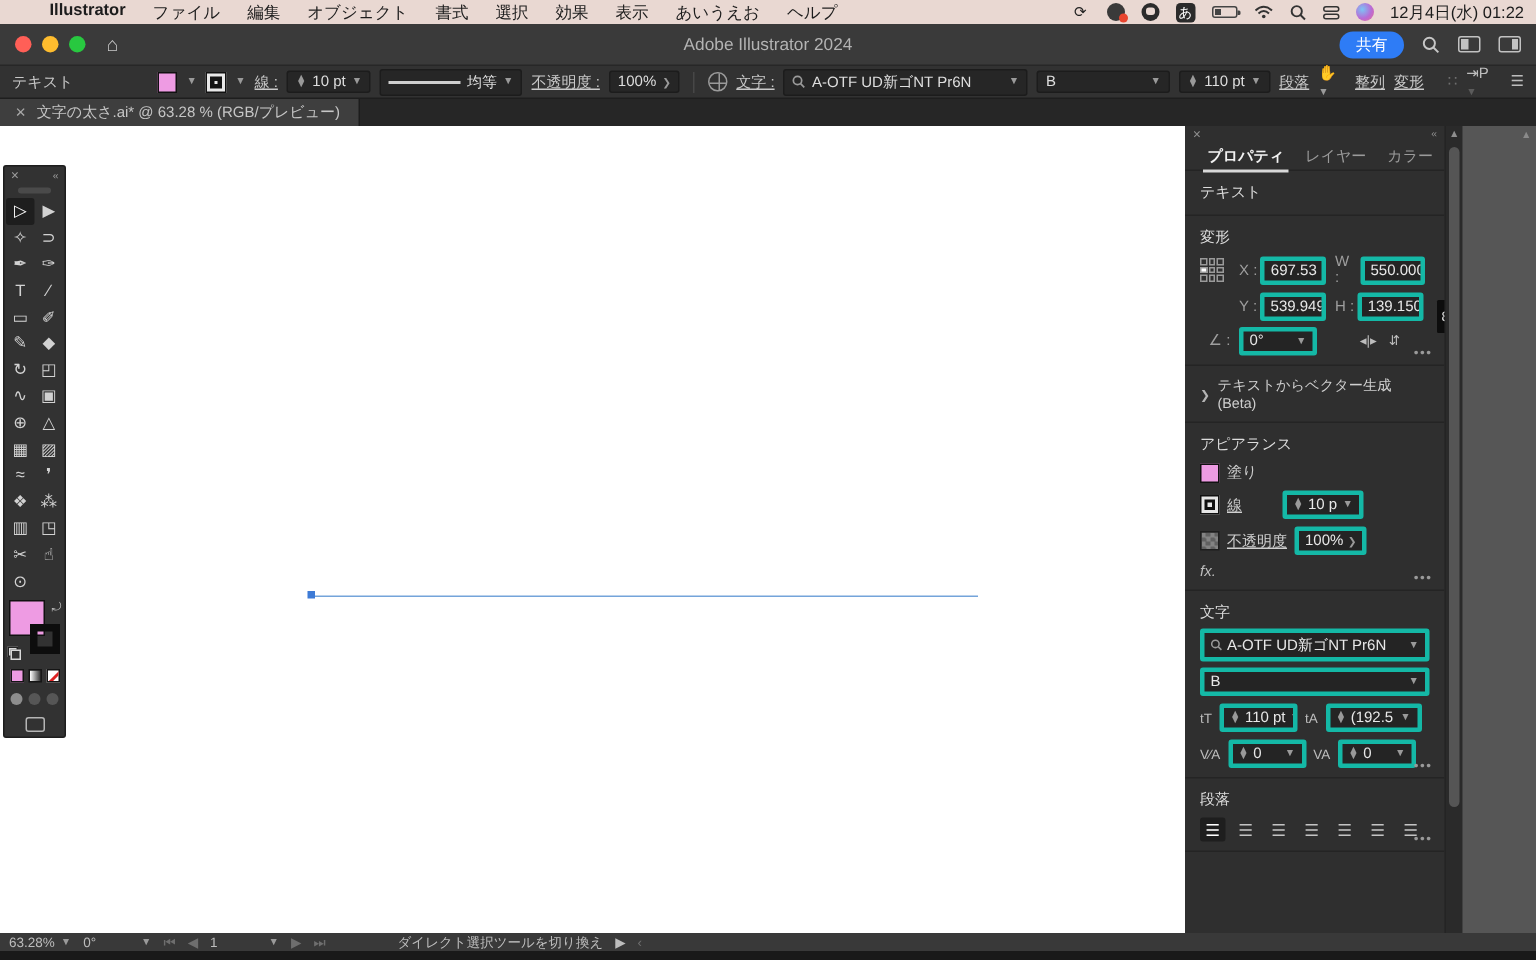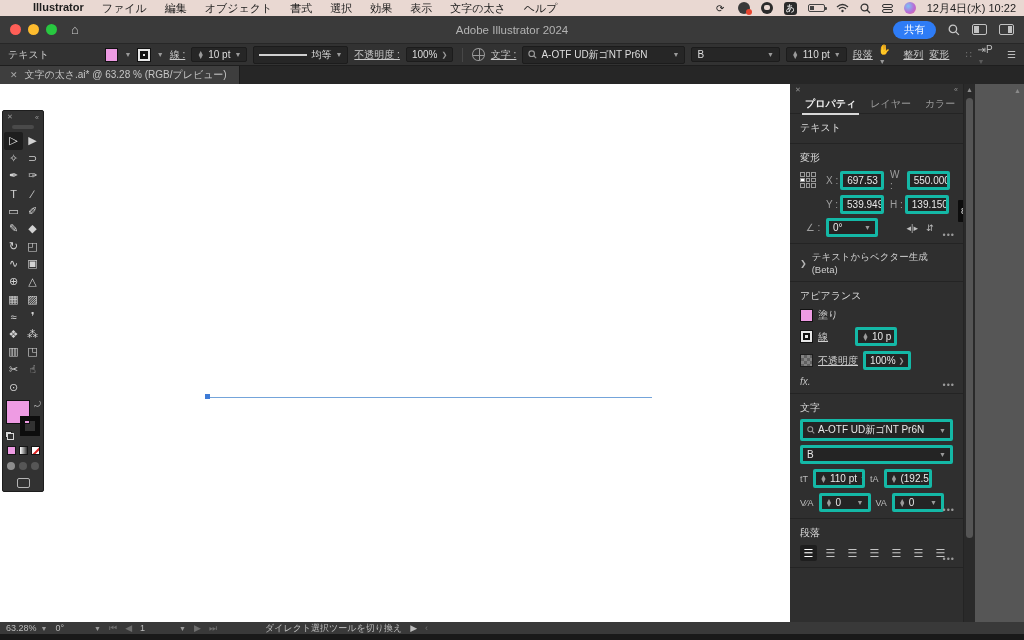--- a/index.html
+++ b/index.html
@@ -162,21 +162,21 @@
   <div class="menus">
 
   <span class="first">Illustrator</span>
       <span>ファイル</span>
       <span>編集</span>
       <span>オブジェクト</span>
       <span>書式</span>
       <span>選択</span>
       <span>効果</span>
       <span>表示</span>
-      <span>文字の太さ</span>
+      <span>あいうえお</span>
       <span>ヘルプ</span>
     </div>
   <div class="right">
     <span class="mb-ic">⟳</span>
     <span class="ic-badge"></span>
     <span class="ic-line"></span>
     <span class="ic-ime">あ</span>
     <span class="ic-batt"></span>
     <svg width="13" height="10" viewBox="0 0 13 10">
       <path d="M1 4 Q6.5 -1 12 4" fill="none" stroke="#333" stroke-width="1.3"></path>
@@ -185,21 +185,21 @@
     </svg>
     <svg width="11" height="11" viewBox="0 0 11 11">
       <circle cx="4.5" cy="4.5" r="3.4" fill="none" stroke="#333" stroke-width="1.3"></circle>
       <line x1="7" y1="7" x2="10" y2="10" stroke="#333" stroke-width="1.3"></line>
     </svg>
     <span class="ic-cc">
         <i></i>
         <i></i>
       </span>
     <span class="ic-siri"></span>
-    <span id="clock">12月4日(水) 10:22</span>
+    <span id="clock">12月4日(水) 01:22</span>
   </div>
 </div>
 
 <div id="titlebar">
   <span class="traffic">
     <i class="tl-close"></i>
     <i class="tl-min"></i>
     <i class="tl-zoom"></i>
   </span>
   <span class="home-ic">⌂</span>
@@ -410,21 +410,21 @@
 
     <div class="sec">
       <div class="sec-title">アピアランス</div>
       <div class="rowline">
         <span class="ap-sw pink"></span>
         <span>塗り</span>
       </div>
       <div class="rowline">
         <span class="ap-sw stroke"></span>
         <span style="text-decoration:underline">線</span>
-        <span class="fld" style="margin-left:22px;width:42px">
+        <span class="fld" style="margin-left:22px;width:54px">
           <span class="stepper">▲<br>▼</span>
           <span>10 p</span>
           <span class="chev" style="margin-left:auto">▼</span>
         </span>
       </div>
       <div class="rowline">
         <span class="ap-sw op"></span>
         <span style="text-decoration:underline">不透明度</span>
         <span class="fld" style="width:48px">
           <span>100%</span>
@@ -450,21 +450,21 @@
         <span class="chev" style="margin-left:auto">▼</span>
       </div>
       <div class="rowline">
         <span class="mini-ic">tT</span>
         <span class="fld" style="width:52px">
           <span class="stepper">▲<br>▼</span>
           <span>110 pt</span>
           <span class="chev" style="margin-left:auto">▼</span>
         </span>
         <span class="mini-ic">tA</span>
-        <span class="fld" style="width:48px">
+        <span class="fld" style="width:64px">
           <span class="stepper">▲<br>▼</span>
           <span>(192.5</span>
           <span class="chev" style="margin-left:auto">▼</span>
         </span>
       </div>
       <div class="rowline">
         <span class="mini-ic">V⁄A</span>
         <span class="fld" style="width:52px">
           <span class="stepper">▲<br>▼</span>
           <span>0</span>

